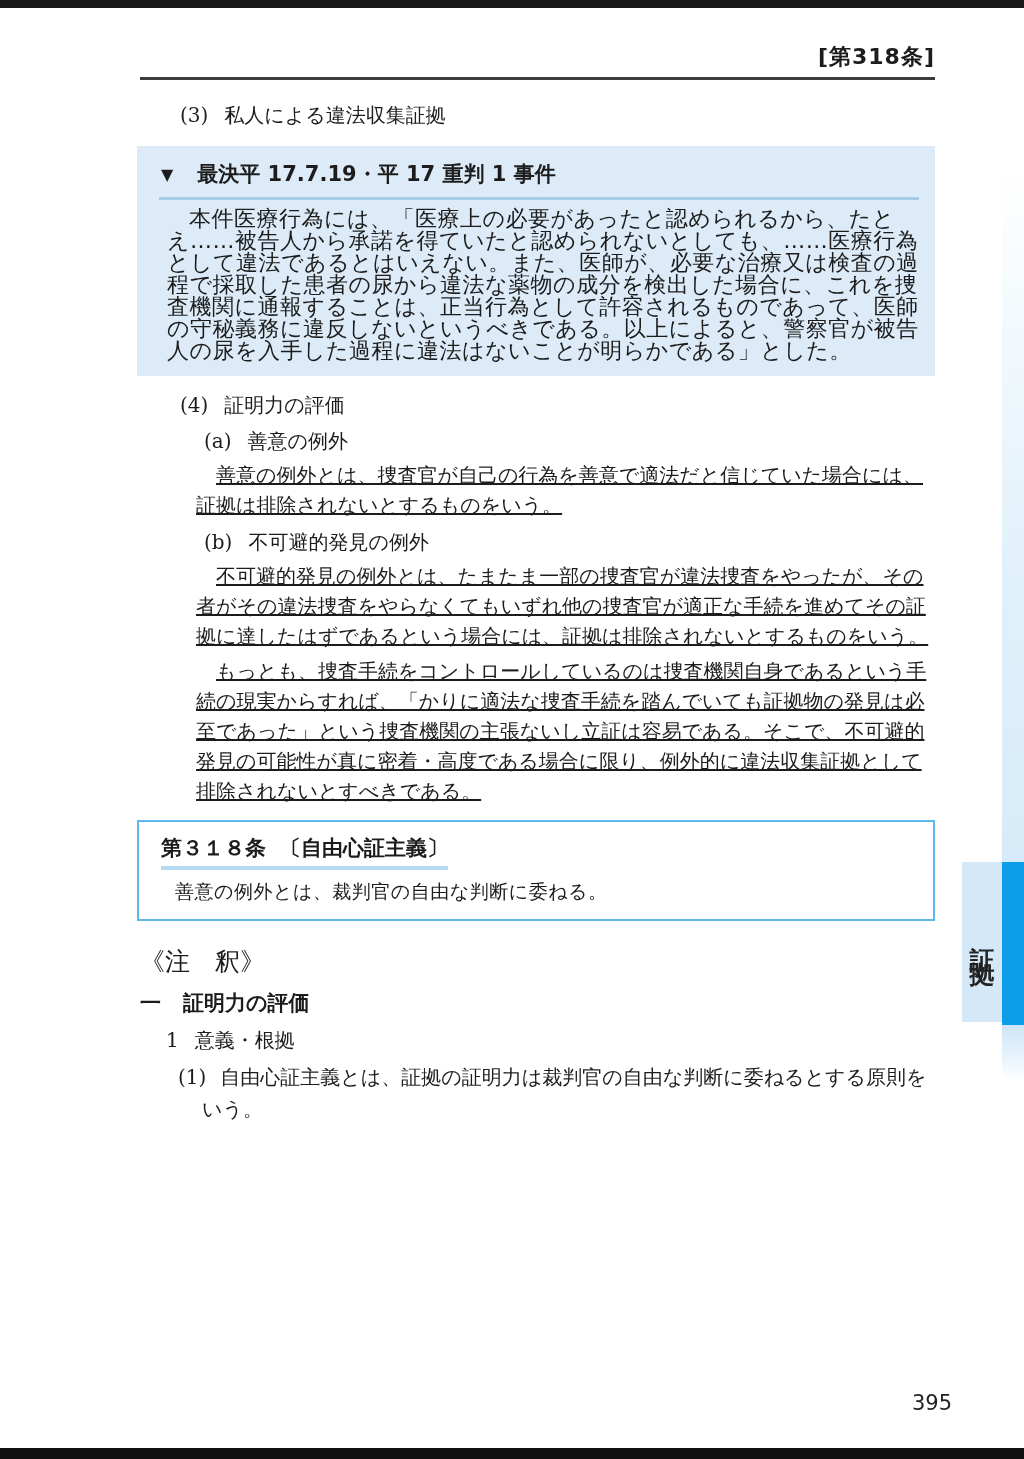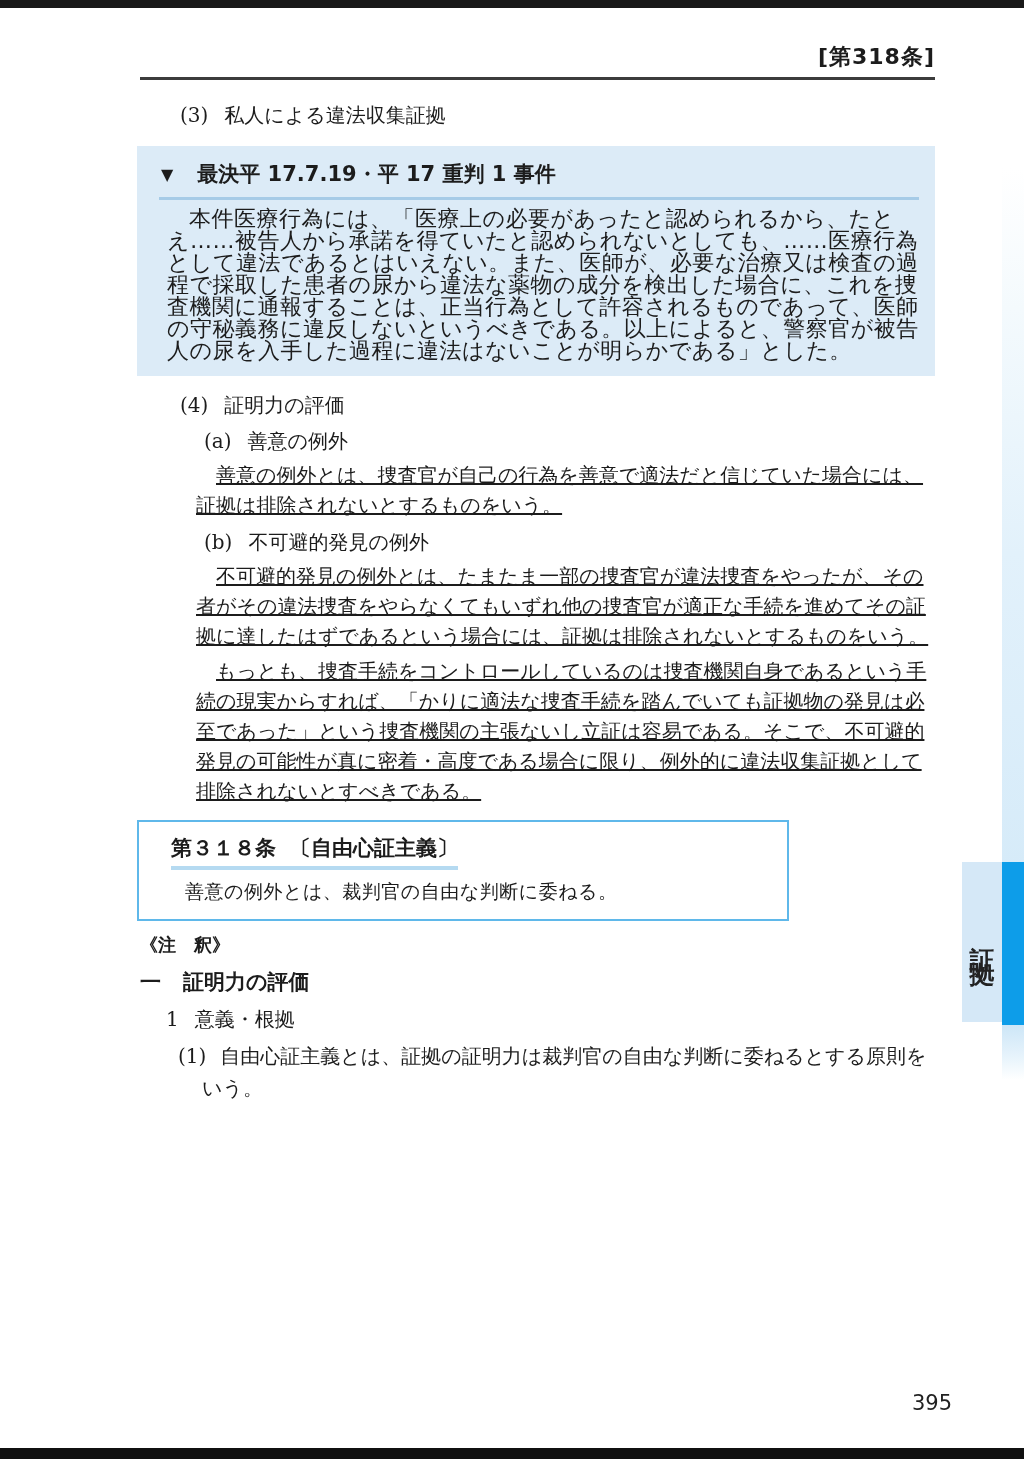--- a/index.html
+++ b/index.html
@@ -54,37 +54,37 @@
   .jbox-rule { height:3px; background:#a6cbe7; margin-top:2px; }
   .jbox-body {
     margin-top:8px; padding-left:8px; text-indent:1em;
     font-family:"DejaVu Sans","Liberation Sans",sans-serif;
     font-size:22px; line-height:22px; letter-spacing:0.5px;
   }
 
   .para { padding-left:56px; text-indent:1em; font-size:20px; line-height:30px; margin-top:5px;text-decoration:underline; }
 
   .article-box {
-    margin-top:14px; margin-left:-3px; width:652px;
-    border:2px solid #5fb8ea; background:#ffffff; padding:12px 20px 14px 32px;
+    margin-top:14px; margin-left:-3px; width:798px;
+    border:2px solid #5fb8ea; background:#ffffff; padding:12px 20px 14px 22px;
   }
   .article-heading {
     display:inline-block; font-family:"DejaVu Sans","Liberation Sans",sans-serif;
     font-weight:700; font-size:21px; padding-bottom:4px;
     border-bottom:4px solid #b5daf1;
   }
   .article-heading .h-num { margin-right:14px; }
   .article-body {
     margin-top:9px; padding-left:14px;
     font-family:"DejaVu Sans","Liberation Sans",sans-serif; font-size:19px; letter-spacing:0.5px;
   }
 
   .chu-heading {
-    margin-top:12px; font-family:"DejaVu Sans","Liberation Sans",sans-serif;
-    font-weight:700; font-size:18px;
+    margin-top:24px; font-family:"DejaVu Sans","Liberation Sans",sans-serif;
+    font-weight:400; font-size:25px;
   }
   .sec1 {
     margin-top:11px; font-family:"DejaVu Sans","Liberation Sans",sans-serif;
     font-weight:700; font-size:21px;
   }
   .sec1 .h-num { margin-right:22px; }
   .sub1 { margin-top:10px; padding-left:26px; font-size:20px; }
   .sub1 .h-num { margin-right:16px; }
   .cpara { margin-top:7px; padding-left:62px; font-size:20px; line-height:32px; }
   .cpara .p-num { margin-left:-24px; margin-right:14px; }

